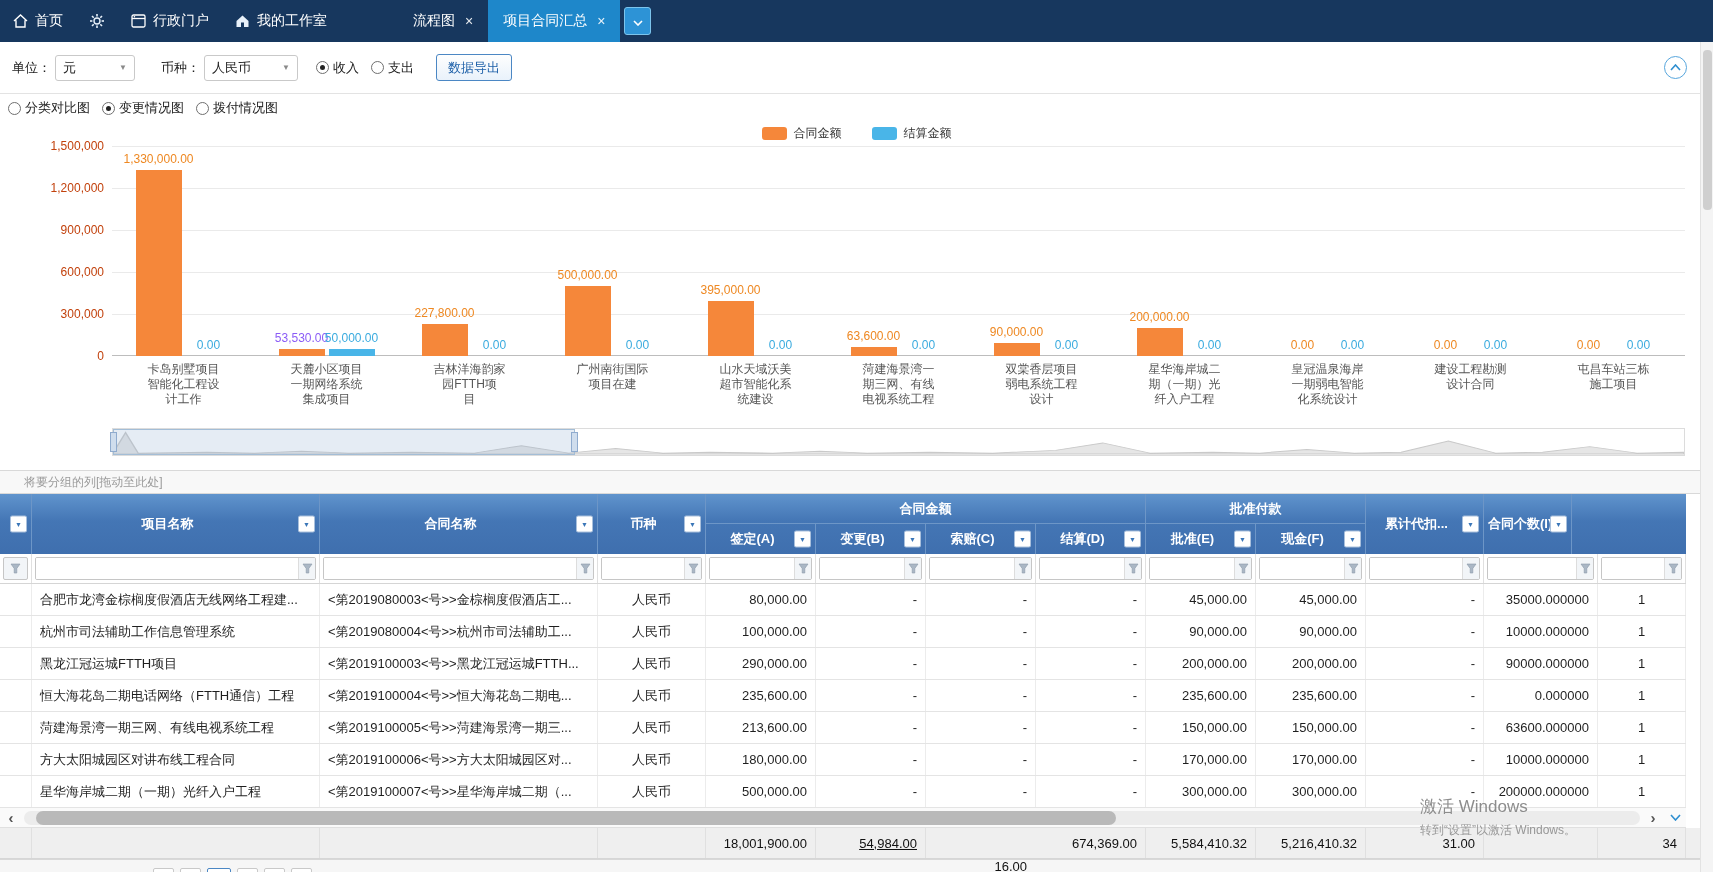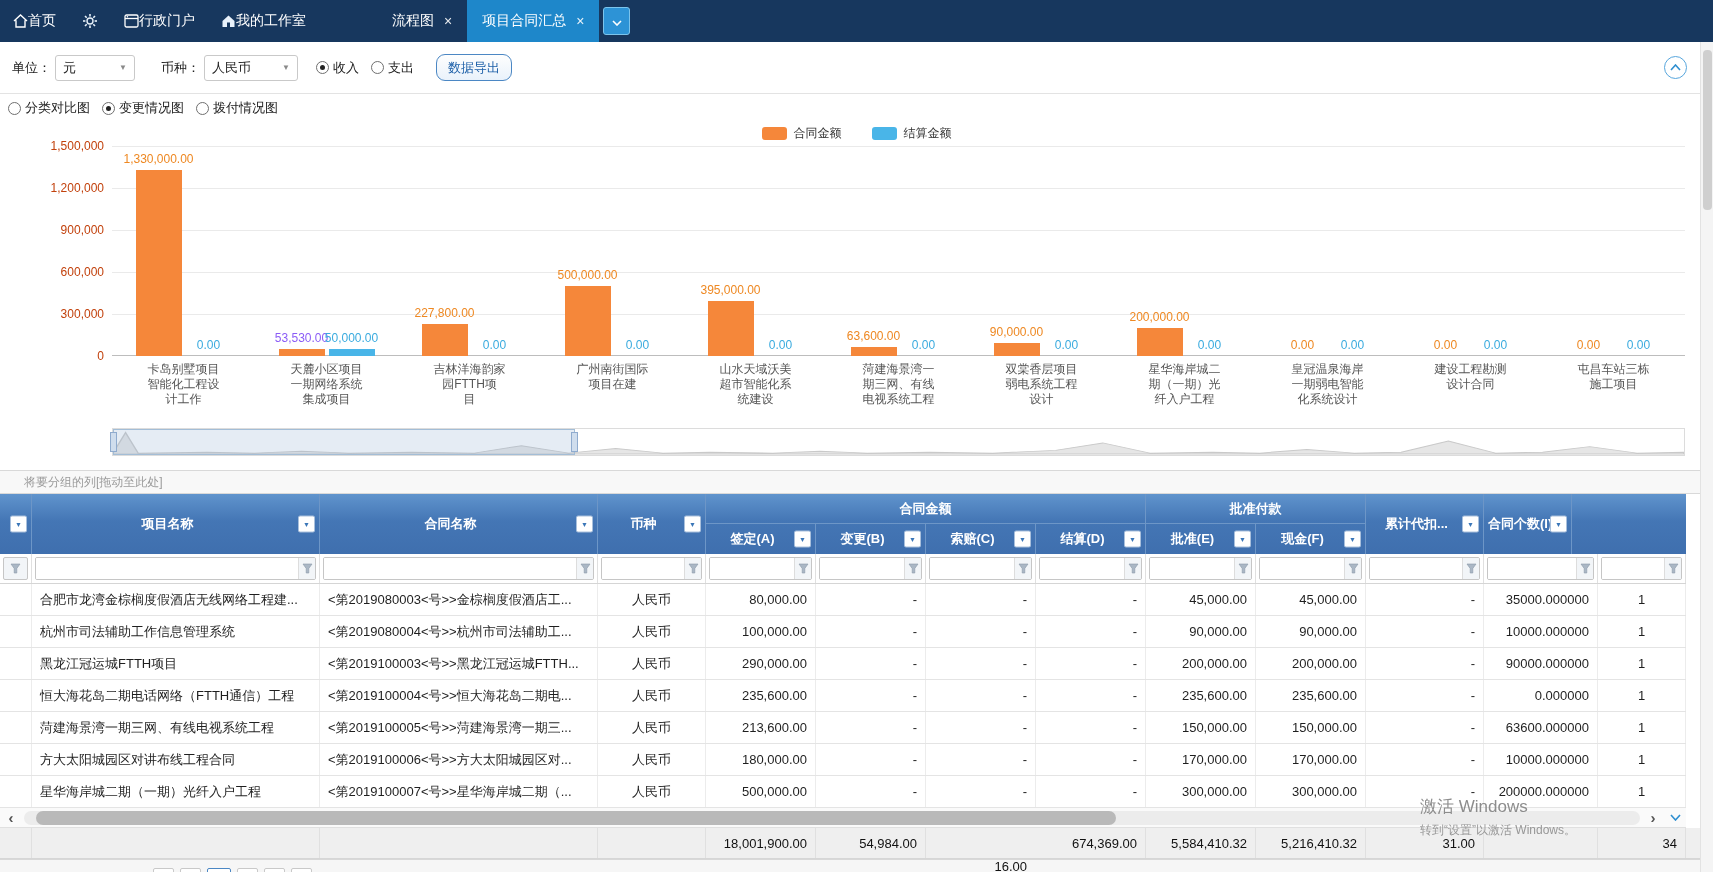--- a/index.html
+++ b/index.html
@@ -1,41 +1,41 @@
 <!DOCTYPE html>
 <html><head>
 <meta charset="utf-8">
 <style>
   *{margin:0;padding:0;box-sizing:border-box;}
   html,body{width:1713px;height:872px;overflow:hidden;background:#fff;
     font-family:"Liberation Sans","DejaVu Sans",sans-serif;position:relative;}
 
   
   .nav{height:42px;background:#17375e;display:flex;align-items:center;color:#fff;font-size:14px;}
-  .nitem{display:flex;align-items:center;padding:0 13px;height:100%;cursor:pointer;white-space:nowrap;}
+  .nitem{display:flex;align-items:center;gap:7px;padding:0 13px;height:100%;cursor:pointer;white-space:nowrap;}
   .nicon{display:flex;align-items:center;}
   .tabs{display:flex;align-items:center;height:100%;margin-left:58px;}
   .tab{display:flex;align-items:center;gap:10px;padding:0 15px;height:100%;cursor:pointer;white-space:nowrap;}
   .tab.active{background:#1e87ca;}
   .tclose{font-size:14px;opacity:.9;cursor:pointer;}
   .tab-dd{width:27px;height:28px;margin-left:4px;background:#2d93d6;border:1px solid #7cc4ec;border-radius:3px;
     display:flex;align-items:center;justify-content:center;cursor:pointer;}
 
   
   .fbar{height:52px;display:flex;align-items:center;padding:0 12px;border-bottom:1px solid #e3e3e3;
     font-size:13px;color:#222;position:relative;}
   .flabel{margin-right:4px;}
   .sel{height:26px;border:1px solid #c9c9c9;border-radius:3px;background:#fff;display:flex;align-items:center;
     justify-content:space-between;padding:0 7px;cursor:pointer;}
   .sel .arr{color:#8a8a8a;font-size:8px;margin-left:12px;}
   .radio{width:13px;height:13px;border:1px solid #6f6f6f;border-radius:50%;background:#fff;position:relative;
     display:inline-block;cursor:pointer;flex:none;}
   .radio.on::after{content:"";position:absolute;left:3px;top:3px;width:5px;height:5px;border-radius:50%;background:#222;}
   .rlbl{margin:0 12px 0 4px;cursor:pointer;}
-  .export{height:27px;padding:0 11px;border:1px solid #4b87c4;border-radius:9px;
+  .export{height:27px;padding:0 11px;border:1px solid #4b87c4;border-radius:3px;
     background:linear-gradient(#fefefe,#e9f2fb);color:#1c5fa8;font-size:13px;cursor:pointer;
     font-family:"Liberation Sans","DejaVu Sans",sans-serif;}
   .collapse{position:absolute;right:26px;top:14px;width:23px;height:23px;border:1px solid #57a6dd;border-radius:50%;
     display:flex;align-items:center;justify-content:center;background:#fff;cursor:pointer;}
 
   
   .crow{display:flex;align-items:center;padding-left:8px;font-size:13px;height:28px;color:#222;}
   .legend{display:flex;justify-content:center;gap:30px;height:22px;align-items:center;font-size:12px;color:#333;}
   .litem{display:flex;align-items:center;cursor:pointer;}
   .sw{width:25px;height:13px;border-radius:3px;display:inline-block;margin-right:7px;}
@@ -629,21 +629,21 @@
       </svg>
   </span>
 </div>
 
 <div class="sumrow">
     <div class="scell" style="width: 32px;"></div>
     <div class="scell" style="width: 288px;"></div>
     <div class="scell" style="width: 278px;"></div>
     <div class="scell" style="width: 108px;"></div>
     <div class="scell" style="width: 110px;">18,001,900.00</div>
-    <div class="scell" style="width: 110px;">54,984.00</div>
+    <div class="scell" style="width: 110px; text-decoration: underline;">54,984.00</div>
     <div class="scell" style="width: 110px; margin-top: 38px;">16.00</div>
     <div class="scell" style="width: 110px;">674,369.00</div>
     <div class="scell" style="width: 110px;">5,584,410.32</div>
     <div class="scell" style="width: 110px;">5,216,410.32</div>
     <div class="scell" style="width: 118px;">31.00</div>
     <div class="scell" style="width: 114px;"></div>
     <div class="scell" style="width: 88px;">34</div>
   </div>
 
 <div class="pager">

